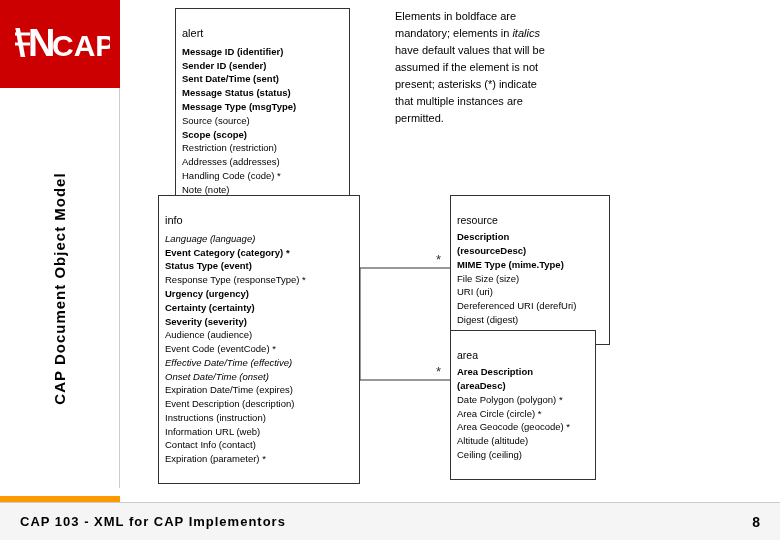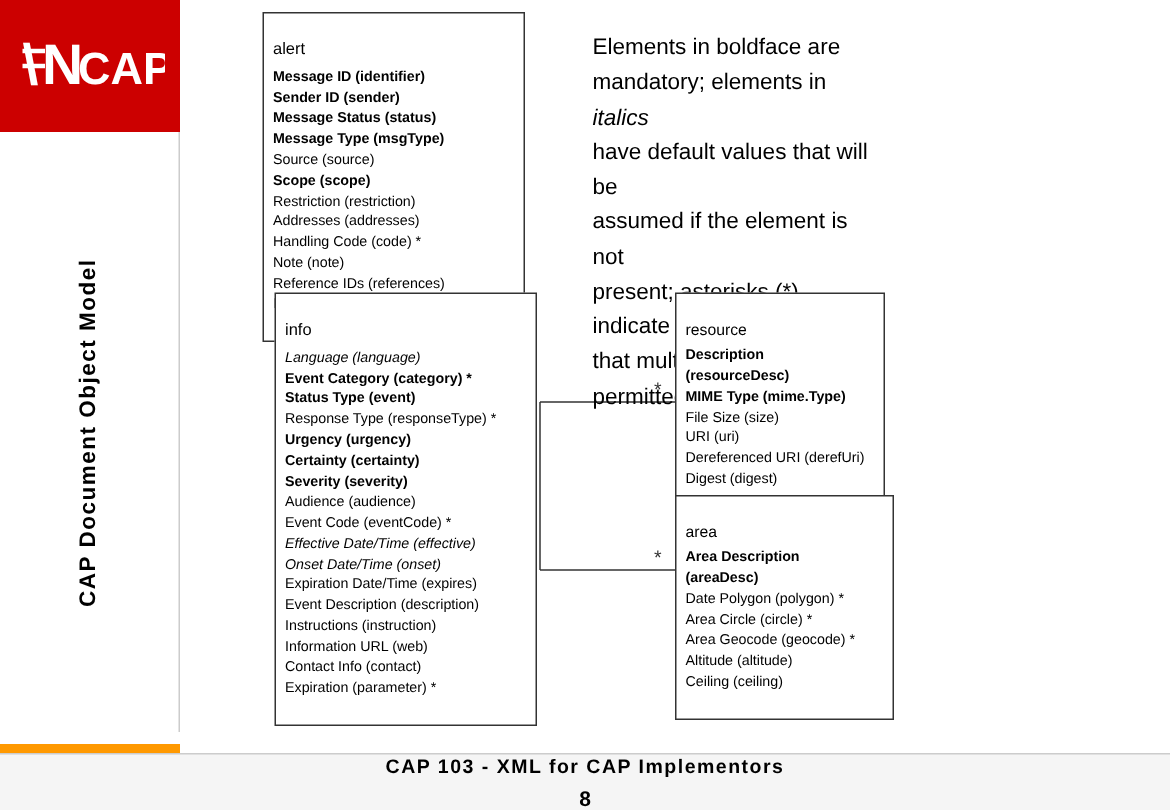--- a/index.html
+++ b/index.html
@@ -100,34 +100,34 @@
     #alert-box .box-title {
       font-style: normal;
       font-size: 11px;
       font-weight: normal;
       margin-bottom: 3px;
     }
 
     
     #info-box {
       top: 195px;
-      left: 63px;
-      width: 175px;
+      left: 38px;
+      width: 202px;
     }
     #info-box .box-title {
       font-style: normal;
       font-size: 11px;
       margin-bottom: 3px;
     }
 
     
     #resource-box {
       top: 195px;
       left: 330px;
-      width: 140px;
+      width: 160px;
     }
     #resource-box .box-title {
       font-style: normal;
       font-size: 10.5px;
       font-weight: normal;
       margin-bottom: 2px;
     }
 
     
     #area-box {
@@ -158,21 +158,20 @@
       bottom: 0;
       left: 0;
       right: 0;
       height: 38px;
       background: #f5f5f5;
       border-top: 1px solid #ccc;
       display: flex;
       align-items: center;
       justify-content: space-between;
       padding: 0 20px;
-      flex-direction: column;
     }
     .footer-title {
       font-size: 13px;
       font-weight: bold;
       color: #000;
       letter-spacing: 1px;
     }
     .footer-page {
       font-size: 14px;
       font-weight: bold;
@@ -230,34 +229,35 @@
 
     <line x1="240" y1="268" x2="330" y2="268" stroke="#333" stroke-width="1"></line>
     <text x="316" y="264" font-size="13" fill="#333">*</text>
 
     <line x1="240" y1="380" x2="330" y2="380" stroke="#333" stroke-width="1"></line>
     <text x="316" y="376" font-size="13" fill="#333">*</text>
 
     <line x1="240" y1="268" x2="240" y2="380" stroke="#333" stroke-width="1"></line>
   </svg>
 
-  <div id="notes-box" style="position:absolute;top:20px;left:275px;width:185px;border:none;font-size:15px;line-height:1.55;">
+  <div id="notes-box" style="position:absolute;top:8px;left:275px;width:185px;border:none;font-size:11px;line-height:1.55;">
     <span>Elements in boldface are</span><br>
     <span>mandatory; elements in</span> <em>italics</em><br>
     <span>have default values that will be</span><br>
     <span>assumed if the element is not</span><br>
     <span>present; asterisks (*) indicate</span><br>
     <span>that multiple instances are</span><br>
     <span>permitted.</span>
   </div>
 
   <div class="diagram-box" id="alert-box">
     <div class="box-title">alert</div>
     <div><strong>Message ID (identifier)</strong></div>
     <div><strong>Sender ID (sender)</strong></div>
+    <div><strong>Sent Date/Time (sent)</strong></div>
     <div><strong>Message Status (status)</strong></div>
     <div><strong>Message Type (msgType)</strong></div>
     <div>Source (source)</div>
     <div><strong>Scope (scope)</strong></div>
     <div>Restriction (restriction)</div>
     <div>Addresses (addresses)</div>
     <div>Handling Code (code) *</div>
     <div>Note (note)</div>
     <div>Reference IDs (references)</div>
     <div>Incident IDs (incidents)</div>

